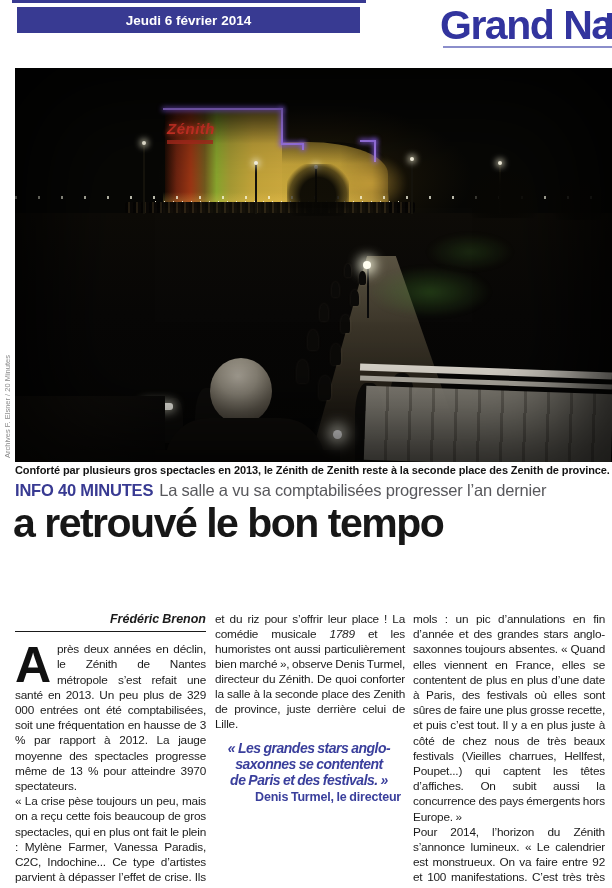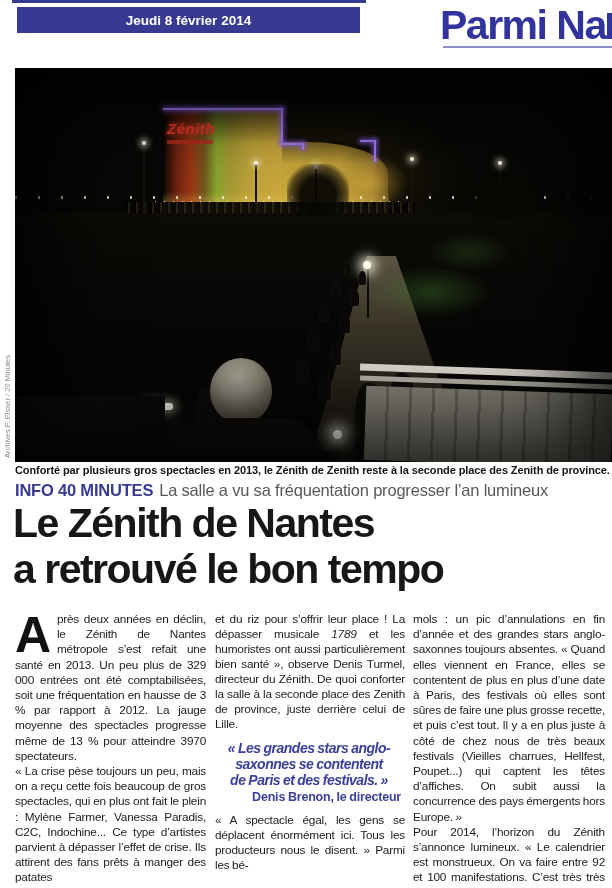--- a/index.html
+++ b/index.html
@@ -106,24 +106,24 @@
   .it{font-style:italic;}
   .pullquote{margin:8px 0 2px 12px;width:164px;color:#3a3f9c;font-weight:bold;font-style:italic;
     font-size:14px;line-height:16px;letter-spacing:-0.5px;text-align:center;}
   .pq-attr{margin:2px 4px 8px 0;text-align:right;color:#3a3f9c;font-weight:bold;font-size:12.5px;letter-spacing:-0.2px;}
 </style>
 </head>
 <body>
 
 <div class="top-rule"></div>
 <div class="date-bar">
-  <span>Jeudi 8 février 2014</span>
+  <span>Jeudi 6 février 2014</span>
 </div>
 <div class="section-title-wrap">
-  <span>Parmi Na</span>
+  <span>Grand Na</span>
   <span class="cut-letter"></span>
 </div>
 <div class="section-underline"></div>
 
 <div class="photo">
   <div class="glow-bg"></div>
   <div class="building-left"></div>
   <div class="building-left-shade"></div>
   <div class="building-right"></div>
   <div class="building-right-shade"></div>
@@ -184,36 +184,35 @@
   <div class="rail-mid"></div>
   <div class="rail-panel"></div>
   <div class="ground-light"></div>
   <div class="vignette"></div>
 </div>
 
 <div class="credit">Archives F. Elsner / 20 Minutes</div>
 <div class="caption">Conforté par plusieurs gros spectacles en 2013, le Zénith de Zenith reste à la seconde place des Zenith de province.</div>
 
 <div class="kicker">
-  <span class="kicker-label">INFO 40 MINUTES</span><span class="kicker-text">La salle a vu sa fréquentation progresser l’an lumineux</span>
+  <span class="kicker-label">INFO 40 MINUTES</span><span class="kicker-text">La salle a vu sa comptabilisées progresser l’an dernier</span>
 </div>
 
 <h1 class="headline">
-  <span class="hl">Le Zénith de Nantes</span>
   <span class="hl">a retrouvé le bon tempo</span>
 </h1>
 
 <div class="col col1">
+  <div class="byline">Frédéric Brenon</div>
   <p class="body-p"><span class="dropcap">A</span><span>près deux années en déclin, le Zénith de Nantes métropole s’est refait une santé en 2013. Un peu plus de 329 000 entrées ont été comptabilisées, soit une fréquentation en hausse de 3 % par rapport à 2012. La jauge moyenne des spectacles progresse même de 13 % pour atteindre 3970 spectateurs.</span></p>
   <p class="body-p"><span>« La crise pèse toujours un peu, mais on a reçu cette fois beaucoup de gros spectacles, qui en plus ont fait le plein : Mylène Farmer, Vanessa Paradis, C2C, Indochine... Ce type d’artistes parvient à dépasser l’effet de crise. Ils attirent des fans prêts à manger des patates</span></p>
 </div>
 
 <div class="col col2">
-  <p class="body-p"><span>et du riz pour s’offrir leur place ! La dépasser musicale </span><span class="it">1789</span><span> et les humoristes ont aussi particulièrement bien santé », observe Denis Turmel, directeur du Zénith. De quoi conforter la salle à la seconde place des Zenith de province, juste derrière celui de Lille.</span></p>
+  <p class="body-p"><span>et du riz pour s’offrir leur place ! La comédie musicale </span><span class="it">1789</span><span> et les humoristes ont aussi particulièrement bien marché », observe Denis Turmel, directeur du Zénith. De quoi conforter la salle à la seconde place des Zenith de province, juste derrière celui de Lille.</span></p>
   <div class="pullquote">« Les grandes stars anglo-saxonnes se contentent de Paris et des festivals. »</div>
-  <div class="pq-attr">Denis Brenon, le directeur</div>
-  <p class="body-p"><span>« A spectacle égal, les gens se déplacent énormément ici. Tous les producteurs nous le disent. » Parmi les bé-</span></p>
+  <div class="pq-attr">Denis Turmel, le directeur</div>
 </div>
 
 <div class="col col3">
   <p class="body-p"><span>mols : un pic d’annulations en fin d’année et des grandes stars anglo-saxonnes toujours absentes. « Quand elles viennent en France, elles se contentent de plus en plus d’une date à Paris, des festivals où elles sont sûres de faire une plus grosse recette, et puis c’est tout. Il y a en plus juste à côté de chez nous de très beaux festivals (Vieilles charrues, Hellfest, Poupet...) qui captent les têtes d’affiches. On subit aussi la concurrence des pays émergents hors Europe. »</span></p>
   <p class="body-p"><span>Pour 2014, l’horizon du Zénith s’annonce lumineux. « Le calendrier est monstrueux. On va faire entre 92 et 100 manifestations. C’est très très prometteur », se réjouit Denis Turmel. </span></p>
 </div>
 
 </body></html>

